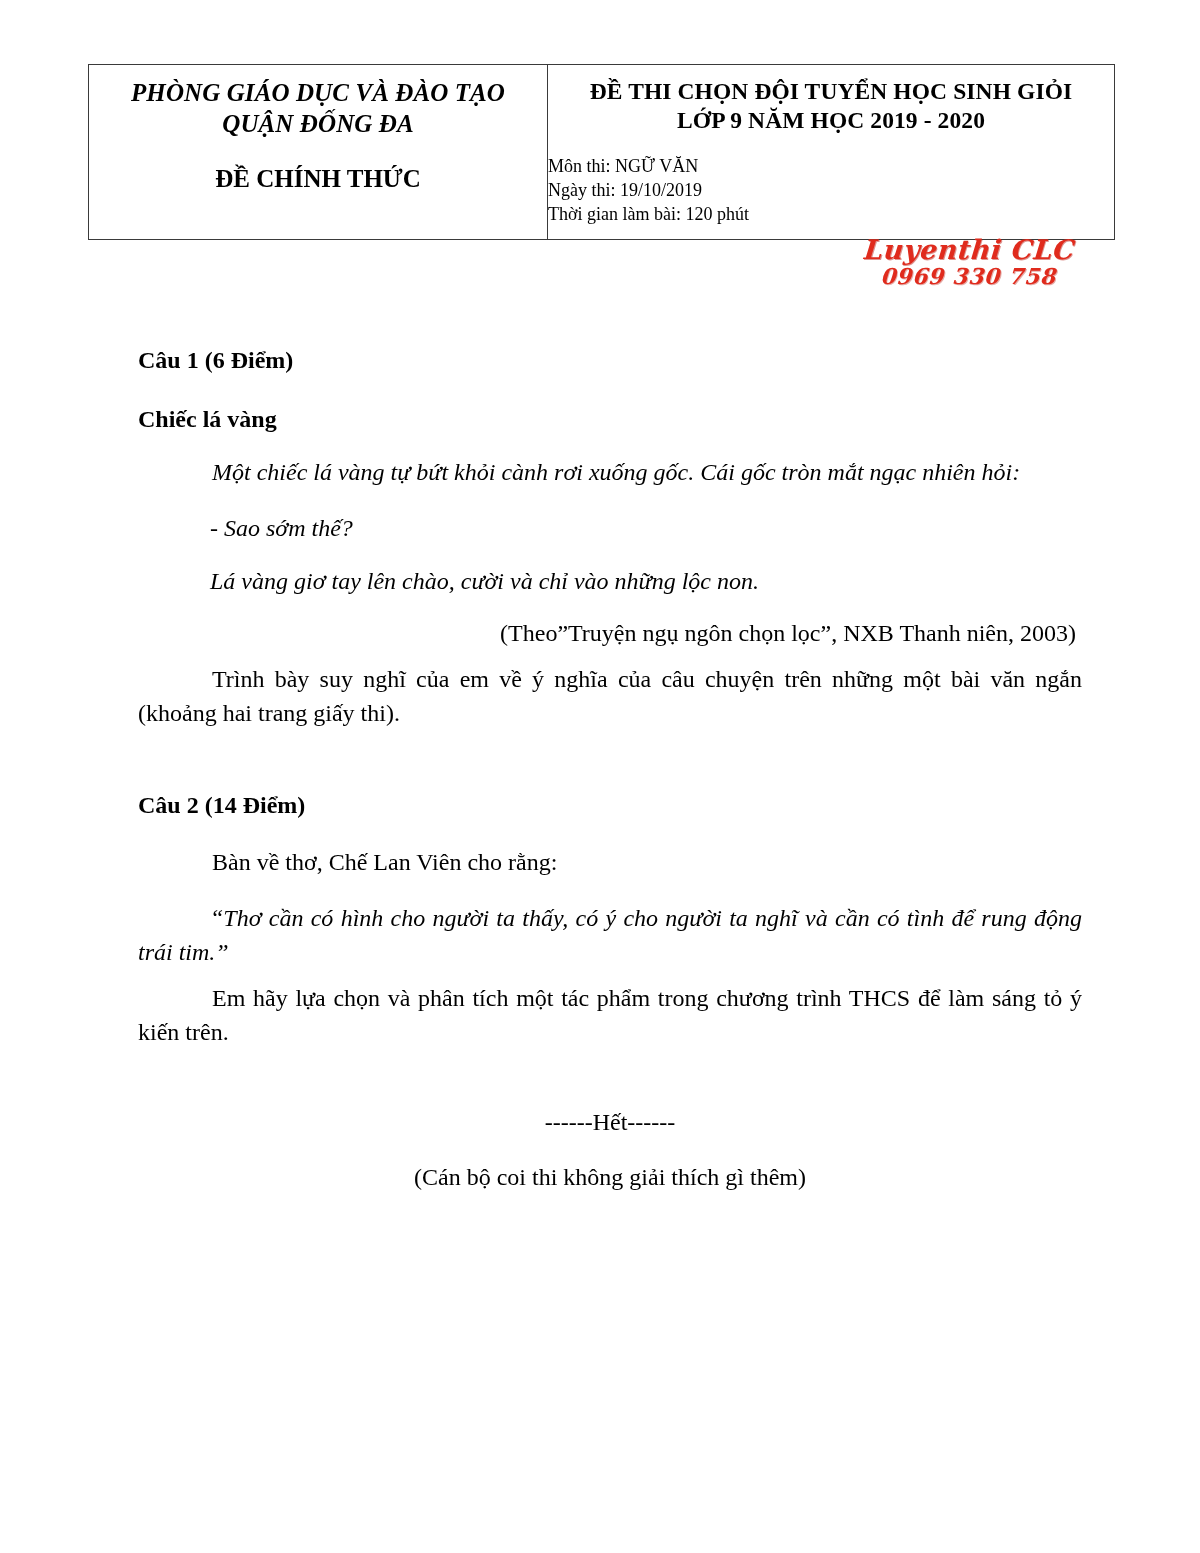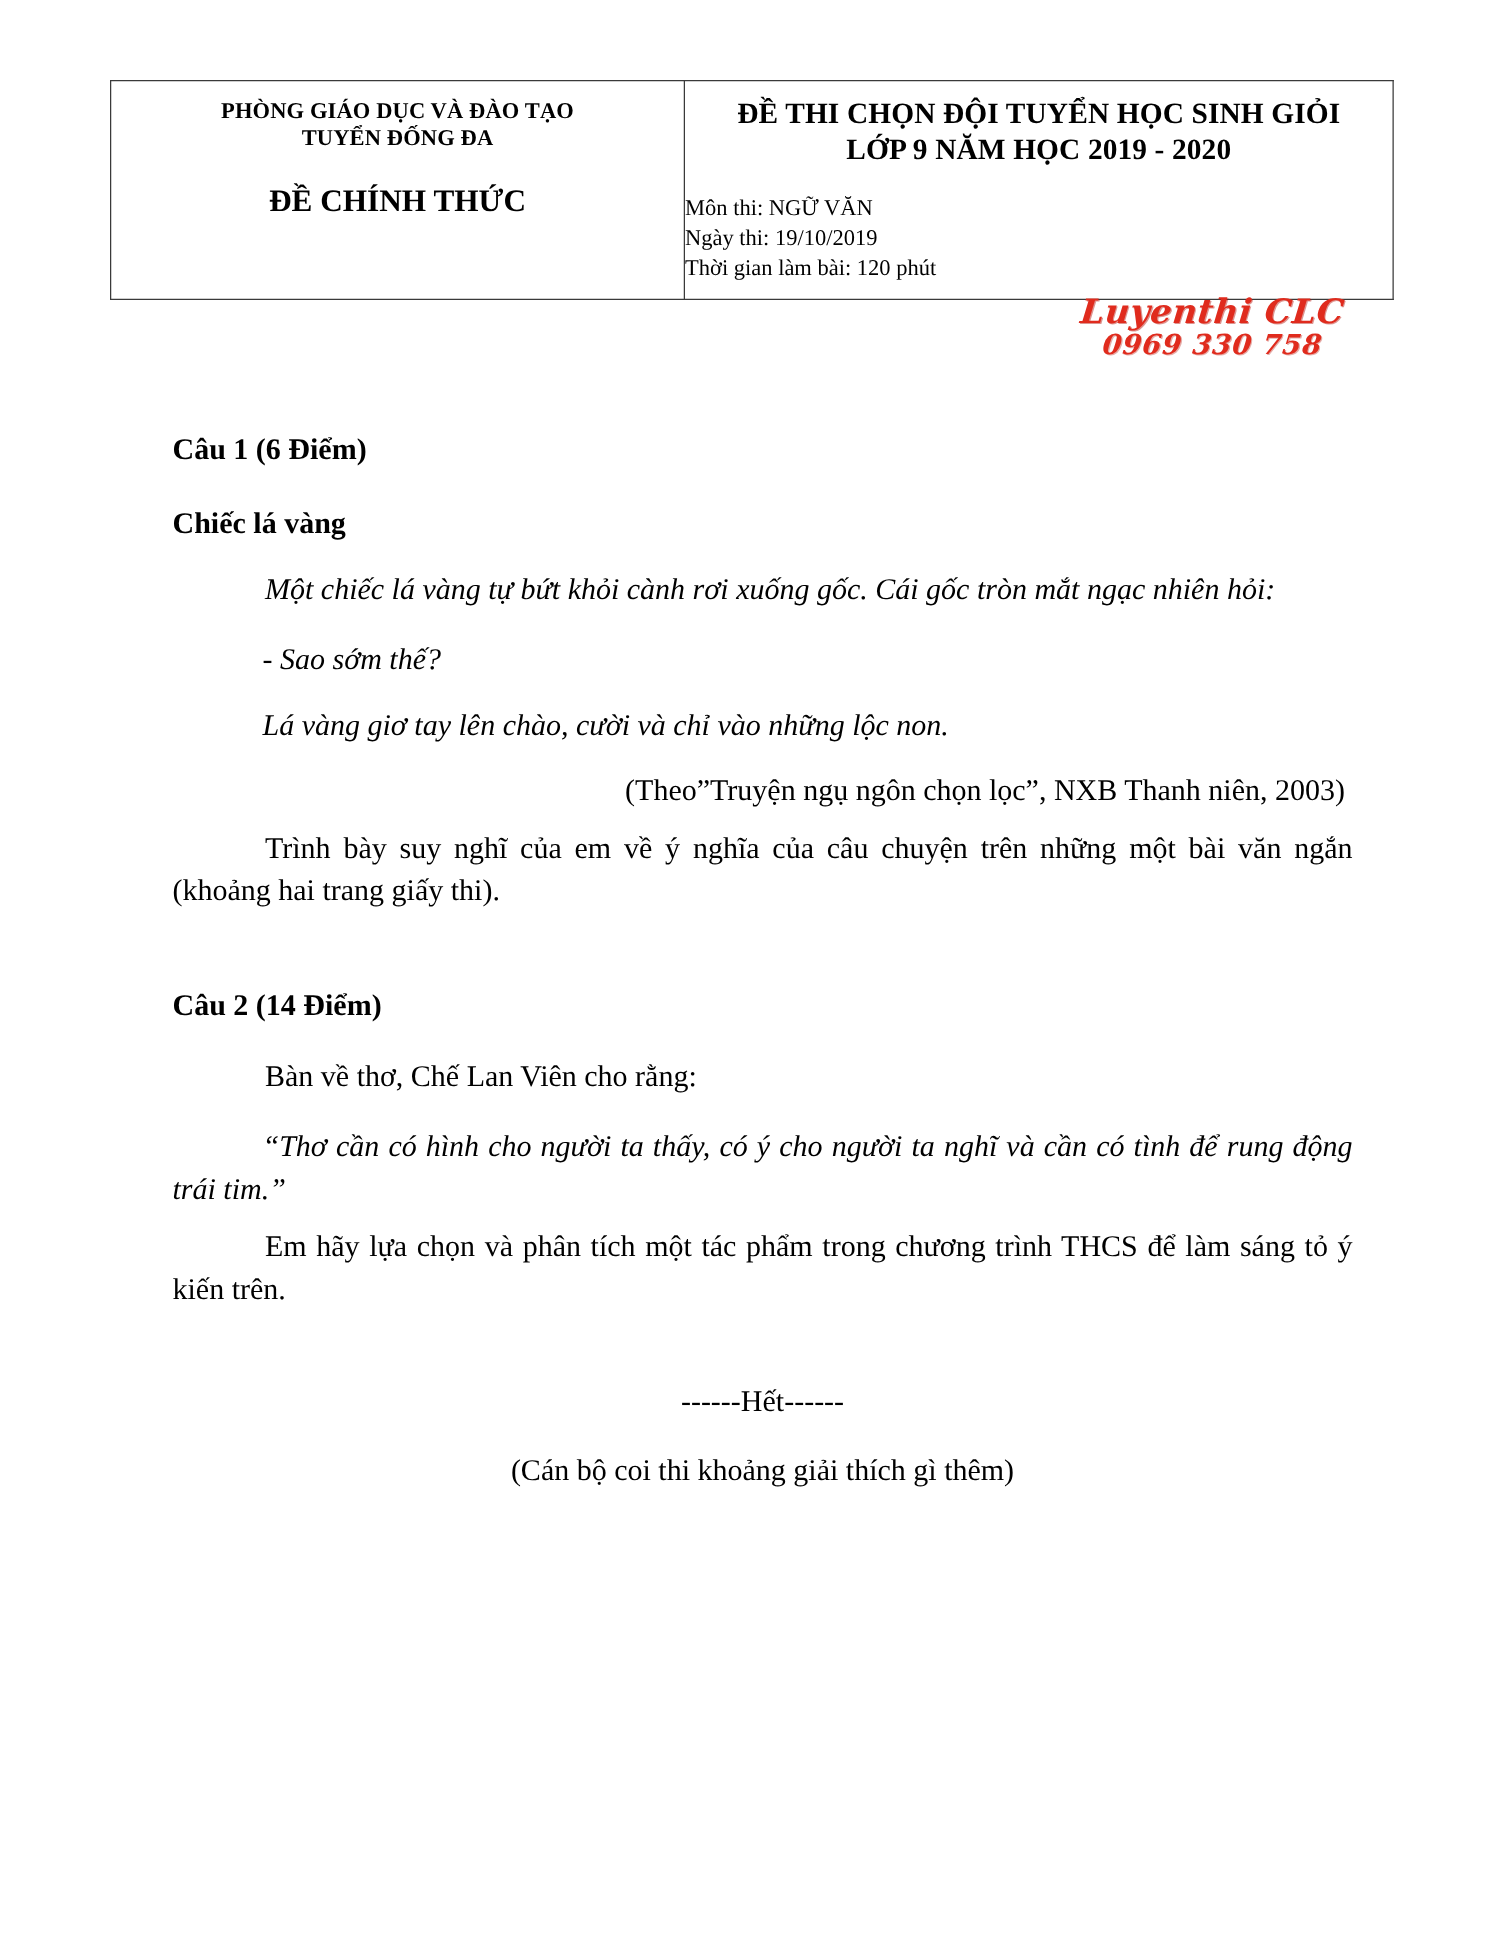--- a/index.html
+++ b/index.html
@@ -37,24 +37,25 @@
     border: 1.5px solid #3a3a3a;
     vertical-align: top;
     padding: 0;
   }
   .hcell-left { width: 458px; height: 174px; }
   .hcell-right { width: 566px; height: 174px; }
 
   .office-name {
     text-align: center;
     font-weight: bold;
-    font-size: 18px;
+    font-size: 25px;
     line-height: 1.24;
     letter-spacing: 0.1px;
     padding: 12px 8px 0 8px;
+    font-style: italic;
   }
   .official-label {
     text-align: center;
     font-weight: bold;
     font-size: 25px;
     padding-top: 26px;
   }
 
   .exam-title {
     text-align: center;
@@ -162,21 +163,21 @@
 <body>
 
 <div class="page">
 
   <table class="header-table">
     <tbody>
         <tr>
       <td class="hcell-left">
         <div class="office-name">
           <div>PHÒNG GIÁO DỤC VÀ ĐÀO TẠO</div>
-          <div>TUYỂN ĐỐNG ĐA</div>
+          <div>QUẬN ĐỐNG ĐA</div>
         </div>
         <div class="official-label">ĐỀ CHÍNH THỨC</div>
       </td>
       <td class="hcell-right">
         <div class="exam-title">
           <div>ĐỀ THI CHỌN ĐỘI TUYỂN HỌC SINH GIỎI</div>
           <div>LỚP 9 NĂM HỌC 2019 - 2020</div>
         </div>
         <div class="exam-meta">
           <div>Môn thi: NGỮ VĂN</div>
@@ -221,17 +222,17 @@
       <p class="body-text italic indent-small">“Thơ cần có hình cho người ta thấy, có ý cho người ta nghĩ và cần có tình để rung động trái tim.”</p>
       <div class="sp-12"></div>
       <p class="body-text indent">Em hãy lựa chọn và phân tích một tác phẩm trong chương trình THCS để làm sáng tỏ ý kiến trên.</p>
     </div>
 
     <div class="sp-56"></div>
 
     <div>
       <p class="center-line">------Hết------</p>
       <div class="sp-20"></div>
-      <p class="center-line">(Cán bộ coi thi khoảng giải thích gì thêm)</p>
+      <p class="center-line">(Cán bộ coi thi không giải thích gì thêm)</p>
     </div>
 
   </div>
 </div>
 
 </body></html>

